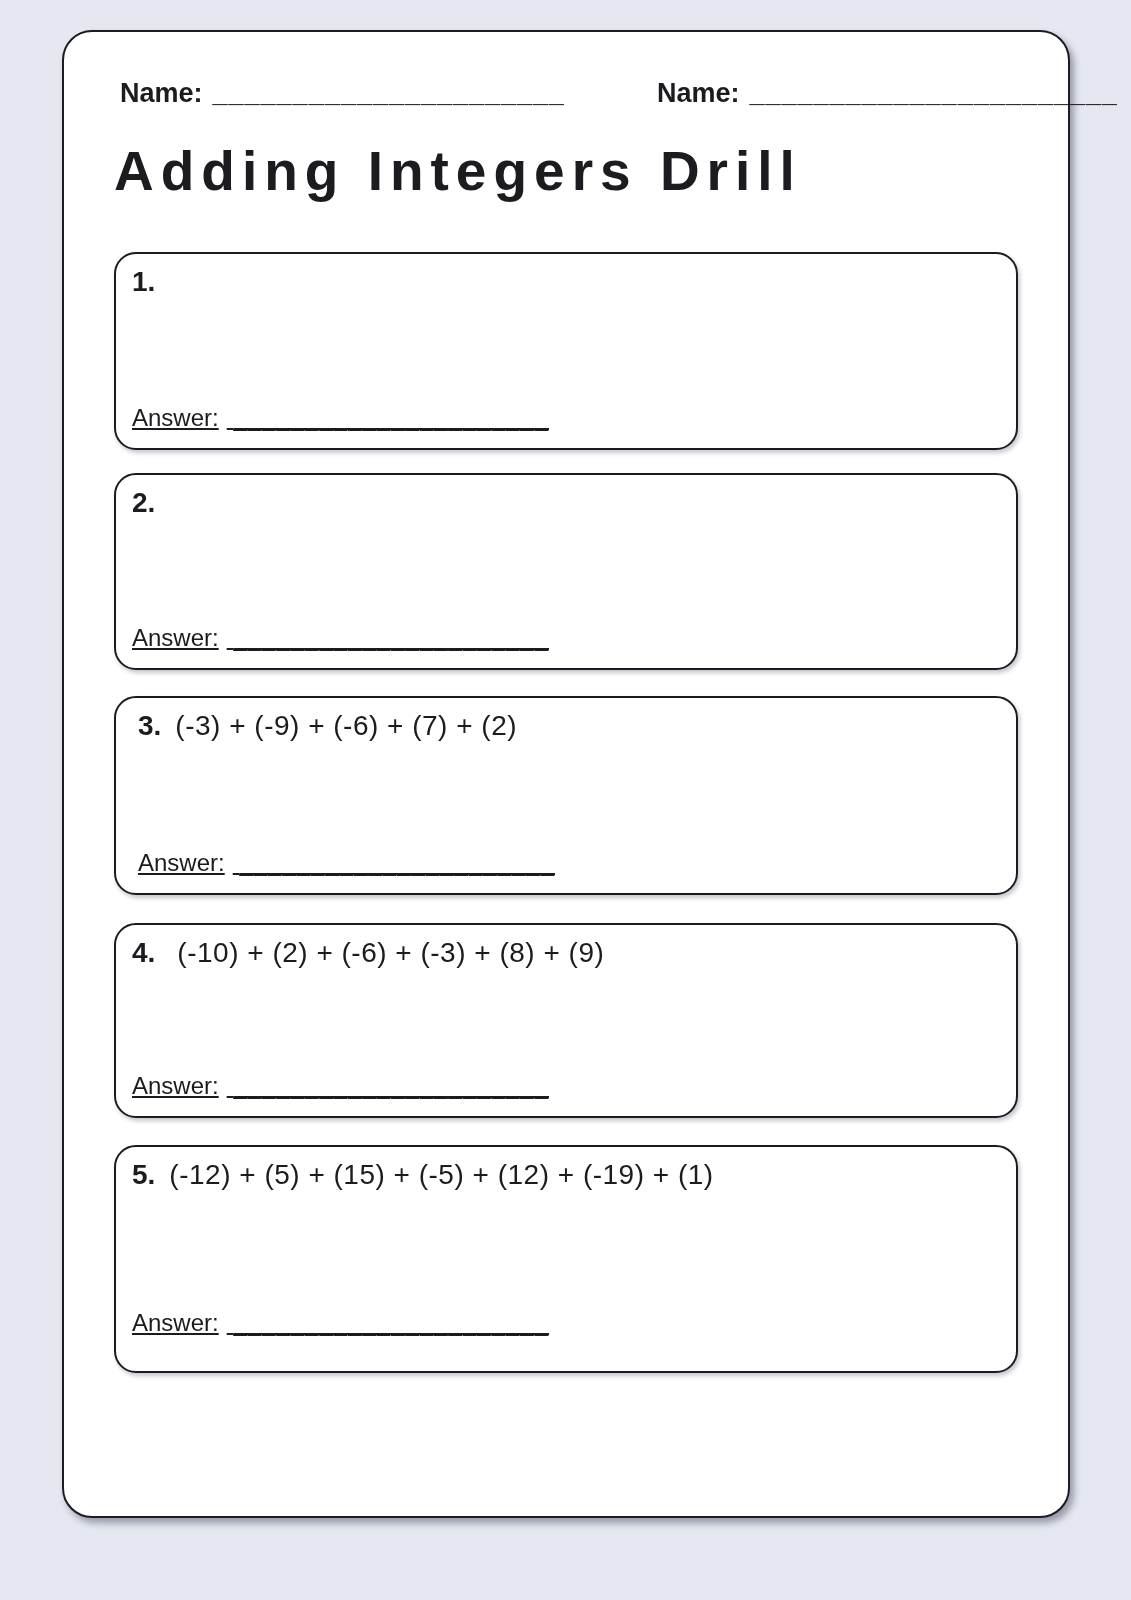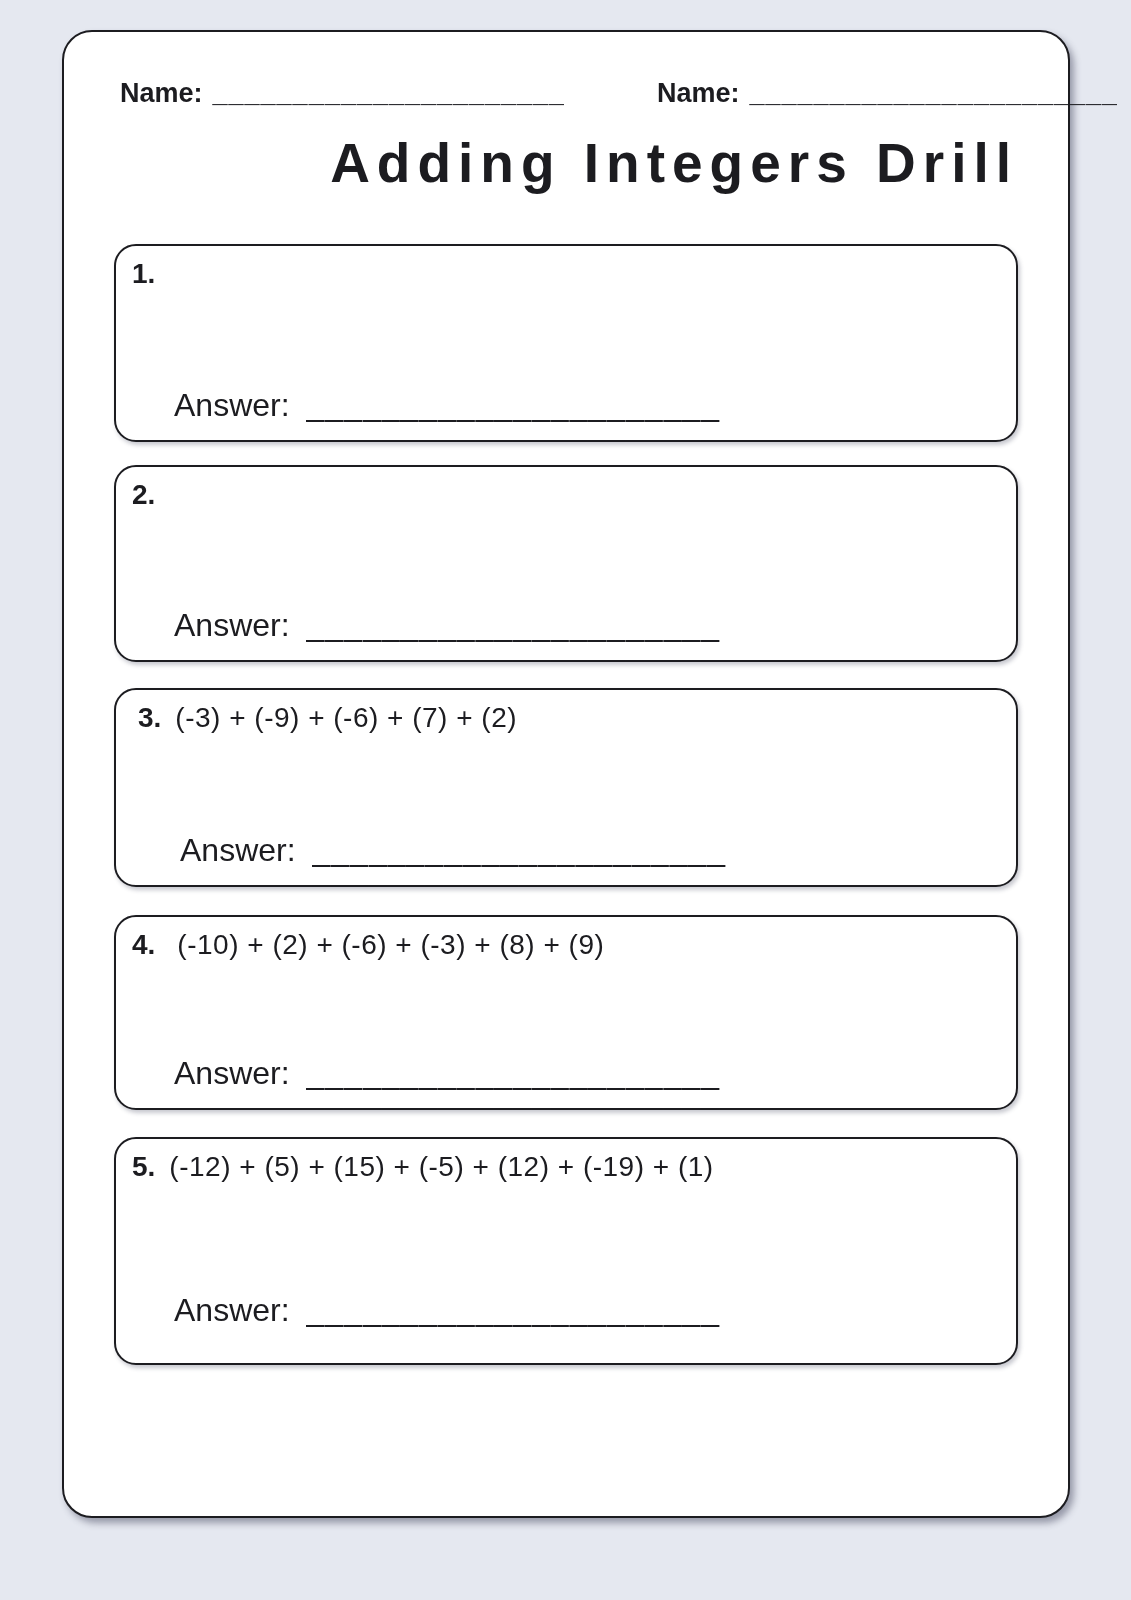--- a/index.html
+++ b/index.html
@@ -31,22 +31,22 @@
     align-items: baseline;
     padding-left: 6px;
     font-size: 27px;
     font-weight: 700;
   }
   .field-group { display: flex; align-items: baseline; white-space: nowrap; justify-content: flex-end; }
   .field-group .label { margin-right: 10px; }
   .blank-line { font-weight: 700; letter-spacing: 1px; }
   .date-group { margin-left: 92px; }
   .title {
-    margin-top: 24px;
-    text-align: right;
+    margin-top: 32px;
+    text-align: left;
     font-size: 55px;
     font-weight: 700;
     letter-spacing: 7px;
     line-height: 1.1;
   }
   .directions {
     margin-top: 26px;
     font-size: 21.5px;
     font-weight: 700;
     line-height: 1.42;
@@ -67,24 +67,24 @@
   .qbox.q1 { margin-top: 50px; height: 198px; }
   .qbox.q2 { margin-top: 23px; height: 197px; }
   .qbox.q3 { margin-top: 26px; height: 199px; padding-left: 22px; }
   .qbox.q4 { margin-top: 28px; height: 195px; }
   .qbox.q5 { margin-top: 27px; height: 228px; }
   .qline { display: flex; align-items: baseline; font-size: 28px; }
   .qnum { font-weight: 700; margin-right: 14px; }
   .q4 .qnum { margin-right: 22px; }
   .qexpr { font-weight: 400; letter-spacing: 0.5px; }
   .answer-row {
-    margin-left: 42px;
-    font-size: 32px;
+    font-size: 24px;
     font-weight: 400;
     white-space: nowrap;
+    text-decoration: underline;
   }
   .answer-row .label { margin-right: 8px; }
   .answer-blank { font-weight: 400; letter-spacing: 1px; }
   .q5 .answer-row { margin-bottom: 18px; }
 </style>
 </head>
 <body>
 
 <div class="canvas">
   <div class="card">

